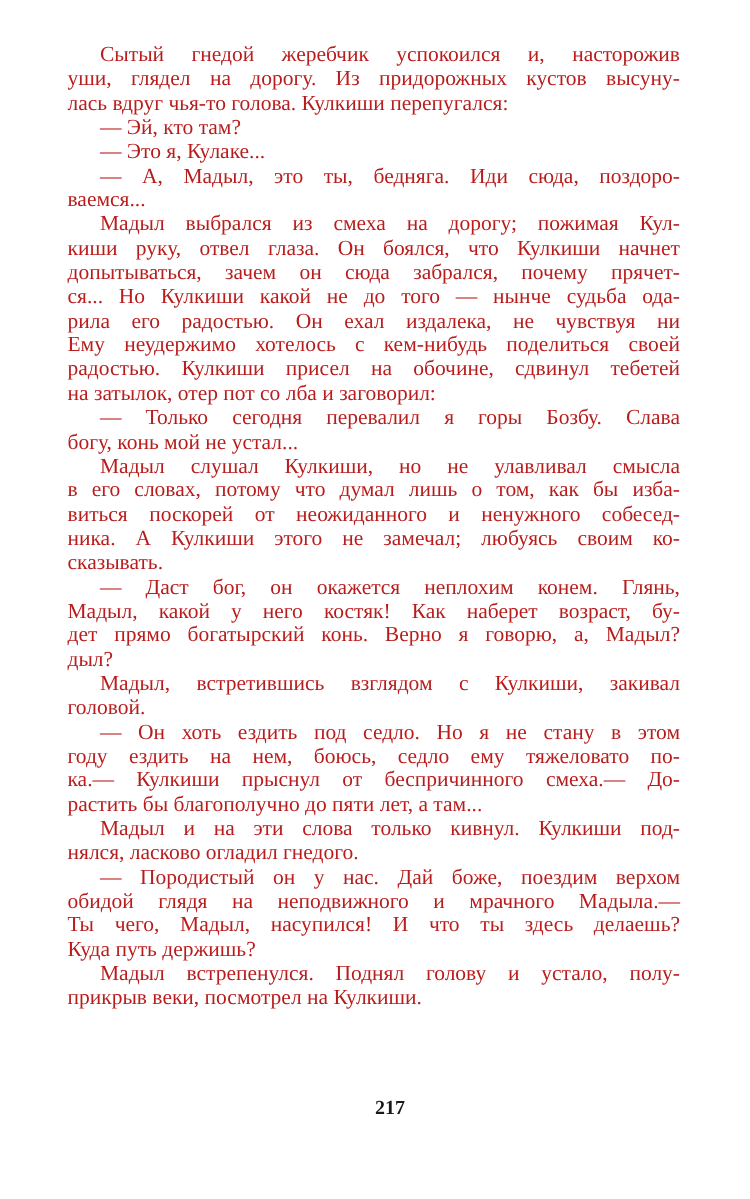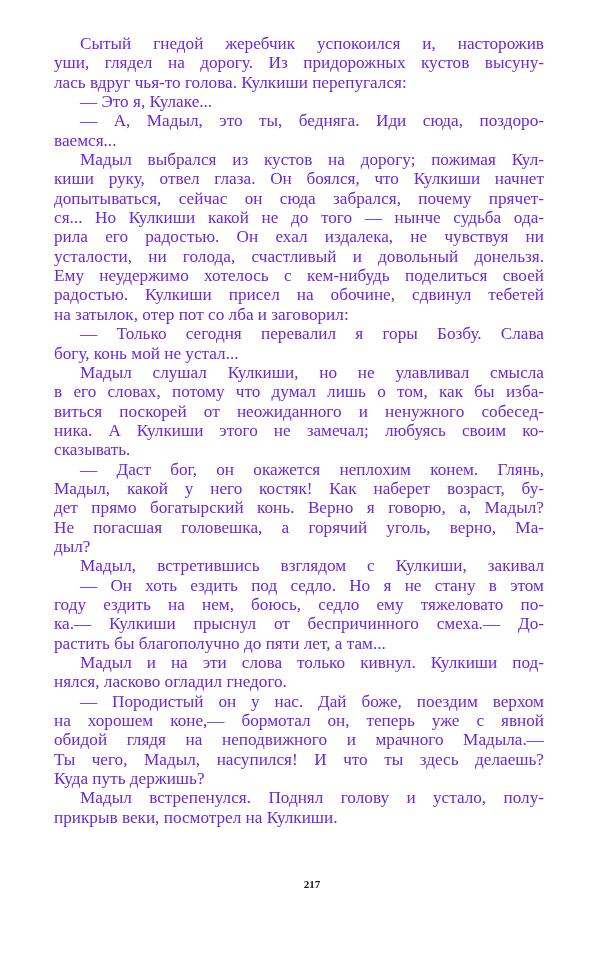--- a/index.html
+++ b/index.html
@@ -5,71 +5,73 @@
   html, body { margin: 0; padding: 0; background: #ffffff; }
   body { width: 600px; height: 959px; position: relative; overflow: hidden; }
   .page {
     position: absolute;
     left: 54px;
     top: 34px;
     width: 490px;
     font-family: "Liberation Serif", "DejaVu Serif", serif;
     font-size: 17.2px;
     line-height: 19.35px;
-    color: #6d28d9;
+    color: #b91c1c;
   }
   .line {
     display: block;
     white-space: nowrap;
     text-align: justify;
     text-align-last: justify;
     height: 19.35px;
   }
   .line.indent { padding-left: 26px; }
   .line.last { text-align-last: left; }
   .page-number {
     position: absolute;
     left: 0; right: 0;
     top: 878px;
     text-align: center;
     font-family: "Liberation Serif", "DejaVu Serif", serif;
     font-weight: bold;
-    font-size: 11px;
+    font-size: 16px;
     color: #1a1a1a;
     padding-left: 24px;
   }
 </style>
 </head>
 <body>
 
 <div class="page">
 
   <div>
     <span class="line indent">Сытый гнедой жеребчик успокоился и, насторожив</span>
     <span class="line">уши, глядел на дорогу. Из придорожных кустов высуну-</span>
     <span class="line last">лась вдруг чья-то голова. Кулкиши перепугался:</span>
   </div>
 
+  <div>
+    <span class="line indent last">— Эй, кто там?</span>
+  </div>
 
   <div>
     <span class="line indent last">— Это я, Кулаке...</span>
   </div>
 
   <div>
     <span class="line indent">— А, Мадыл, это ты, бедняга. Иди сюда, поздоро-</span>
     <span class="line last">ваемся...</span>
   </div>
 
   <div>
-    <span class="line indent">Мадыл выбрался из кустов на дорогу; пожимая Кул-</span>
+    <span class="line indent">Мадыл выбрался из смеха на дорогу; пожимая Кул-</span>
     <span class="line">киши руку, отвел глаза. Он боялся, что Кулкиши начнет</span>
-    <span class="line">допытываться, сейчас он сюда забрался, почему прячет-</span>
+    <span class="line">допытываться, зачем он сюда забрался, почему прячет-</span>
     <span class="line">ся... Но Кулкиши какой не до того — нынче судьба ода-</span>
     <span class="line">рила его радостью. Он ехал издалека, не чувствуя ни</span>
-    <span class="line">усталости, ни голода, счастливый и довольный донельзя.</span>
     <span class="line">Ему неудержимо хотелось с кем-нибудь поделиться своей</span>
     <span class="line">радостью. Кулкиши присел на обочине, сдвинул тебетей</span>
     <span class="line last">на затылок, отер пот со лба и заговорил:</span>
   </div>
 
   <div>
     <span class="line indent">— Только сегодня перевалил я горы Бозбу. Слава</span>
     <span class="line last">богу, конь мой не устал...</span>
   </div>
 
@@ -78,43 +80,42 @@
     <span class="line">в его словах, потому что думал лишь о том, как бы изба-</span>
     <span class="line">виться поскорей от неожиданного и ненужного собесед-</span>
     <span class="line">ника. А Кулкиши этого не замечал; любуясь своим ко-</span>
     <span class="line last">сказывать.</span>
   </div>
 
   <div>
     <span class="line indent">— Даст бог, он окажется неплохим конем. Глянь,</span>
     <span class="line">Мадыл, какой у него костяк! Как наберет возраст, бу-</span>
     <span class="line">дет прямо богатырский конь. Верно я говорю, а, Мадыл?</span>
-    <span class="line">Не погасшая головешка, а горячий уголь, верно, Ма-</span>
     <span class="line last">дыл?</span>
   </div>
 
   <div>
     <span class="line indent">Мадыл, встретившись взглядом с Кулкиши, закивал</span>
+    <span class="line last">головой.</span>
   </div>
 
   <div>
     <span class="line indent">— Он хоть ездить под седло. Но я не стану в этом</span>
     <span class="line">году ездить на нем, боюсь, седло ему тяжеловато по-</span>
     <span class="line">ка.— Кулкиши прыснул от беспричинного смеха.— До-</span>
     <span class="line last">растить бы благополучно до пяти лет, а там...</span>
   </div>
 
   <div>
     <span class="line indent">Мадыл и на эти слова только кивнул. Кулкиши под-</span>
     <span class="line last">нялся, ласково огладил гнедого.</span>
   </div>
 
   <div>
     <span class="line indent">— Породистый он у нас. Дай боже, поездим верхом</span>
-    <span class="line">на хорошем коне,— бормотал он, теперь уже с явной</span>
     <span class="line">обидой глядя на неподвижного и мрачного Мадыла.—</span>
     <span class="line">Ты чего, Мадыл, насупился! И что ты здесь делаешь?</span>
     <span class="line last">Куда путь держишь?</span>
   </div>
 
   <div>
     <span class="line indent">Мадыл встрепенулся. Поднял голову и устало, полу-</span>
     <span class="line last">прикрыв веки, посмотрел на Кулкиши.</span>
   </div>
 </div>

